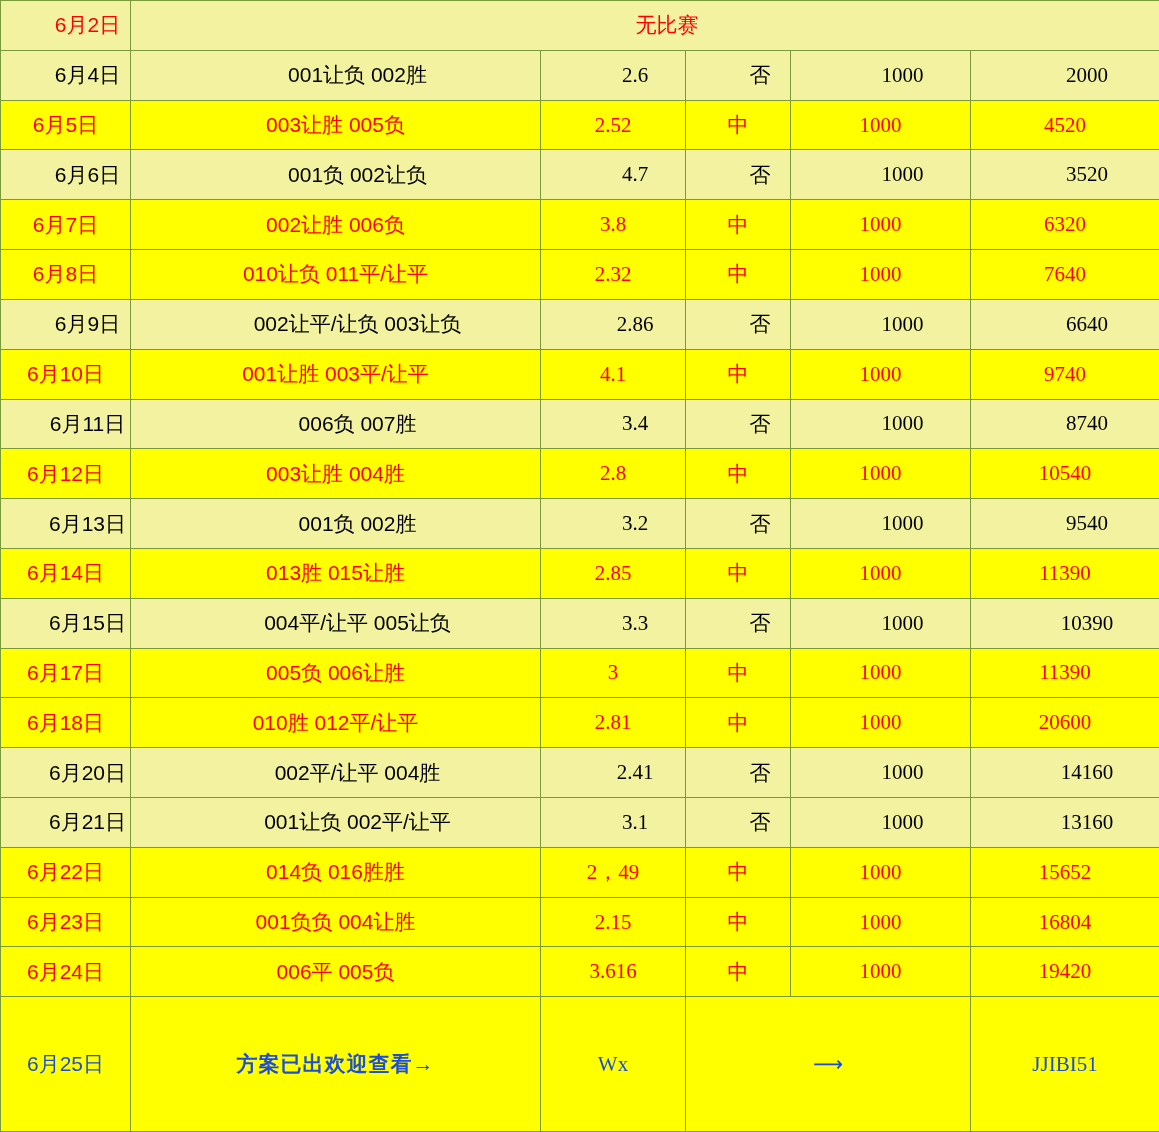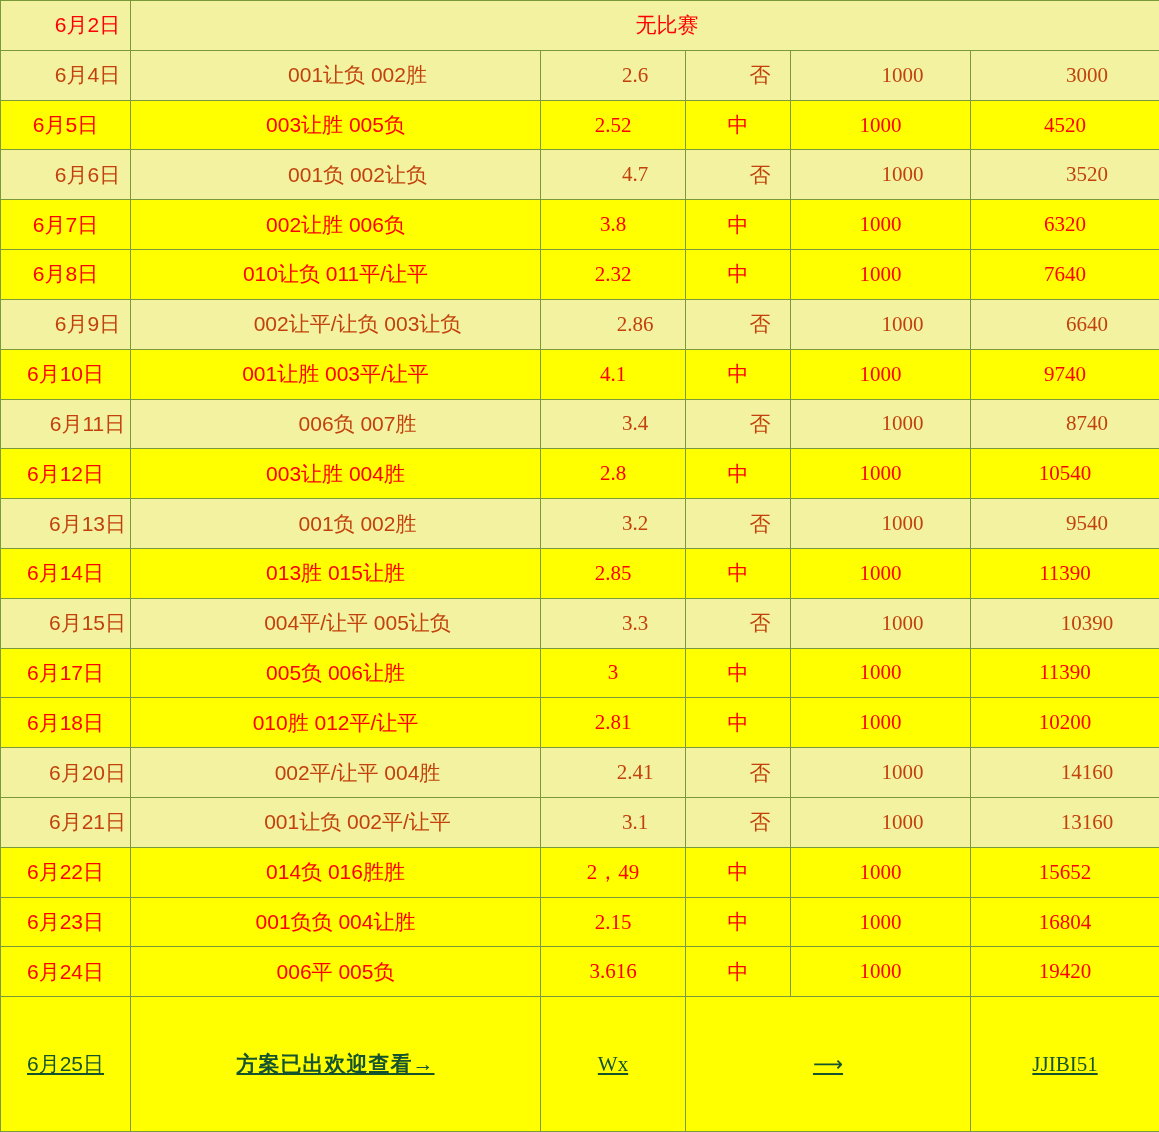--- a/index.html
+++ b/index.html
@@ -34,33 +34,32 @@
   col.c-hit   { width: 105px; }
   col.c-stake { width: 180px; }
   col.c-total { width: 189px; }
 
   
   tr.pale td   { background: #f2f2a0; padding-left: 44px; }
   tr.bright td { background: #ffff00; }
 
   
   .t-red   { color: #ff0000; }
-  .t-black { color: #c2410c; }
+  .t-black { color: #000000; }
 
   tr.norm { height: 44px; }
 
   
   td.nomatch { font-size: 21px; }
 
   
   tr.promo td {
     background: #ffff00;
     height: 118px;
-    color: #14532d;
-    text-decoration: underline;
+    color: #1d4ed8;
   }
   td.promo-date { font-size: 21px; }
   td.promo-text {
     font-size: 36px;
     font-weight: bold;
     letter-spacing: 1px;
   }
   td.promo-wx {
     font-size: 34px;
     font-family: "Liberation Serif", serif;
@@ -91,21 +90,21 @@
       <tr class="norm pale">
         <td class="t-red">6月2日</td>
         <td class="nomatch t-red" colspan="5">无比赛</td>
       </tr>
       <tr class="norm pale">
         <td class="t-black">6月4日</td>
         <td class="t-black">001让负  002胜</td>
         <td class="t-black num">2.6</td>
         <td class="t-black">否</td>
         <td class="t-black num">1000</td>
-        <td class="t-black num">3000</td>
+        <td class="t-black num">2000</td>
       </tr>
       <tr class="norm bright">
         <td class="t-red">6月5日</td>
         <td class="t-red">003让胜  005负</td>
         <td class="t-red num">2.52</td>
         <td class="t-red">中</td>
         <td class="t-red num">1000</td>
         <td class="t-red num">4520</td>
       </tr>
       <tr class="norm pale">
@@ -195,21 +194,21 @@
         <td class="t-red">中</td>
         <td class="t-red num">1000</td>
         <td class="t-red num">11390</td>
       </tr>
       <tr class="norm bright">
         <td class="t-red">6月18日</td>
         <td class="t-red">010胜  012平/让平</td>
         <td class="t-red num">2.81</td>
         <td class="t-red">中</td>
         <td class="t-red num">1000</td>
-        <td class="t-red num">10200</td>
+        <td class="t-red num">20600</td>
       </tr>
       <tr class="norm pale">
         <td class="t-black">6月20日</td>
         <td class="t-black">002平/让平  004胜</td>
         <td class="t-black num">2.41</td>
         <td class="t-black">否</td>
         <td class="t-black num">1000</td>
         <td class="t-black num">14160</td>
       </tr>
       <tr class="norm pale">

